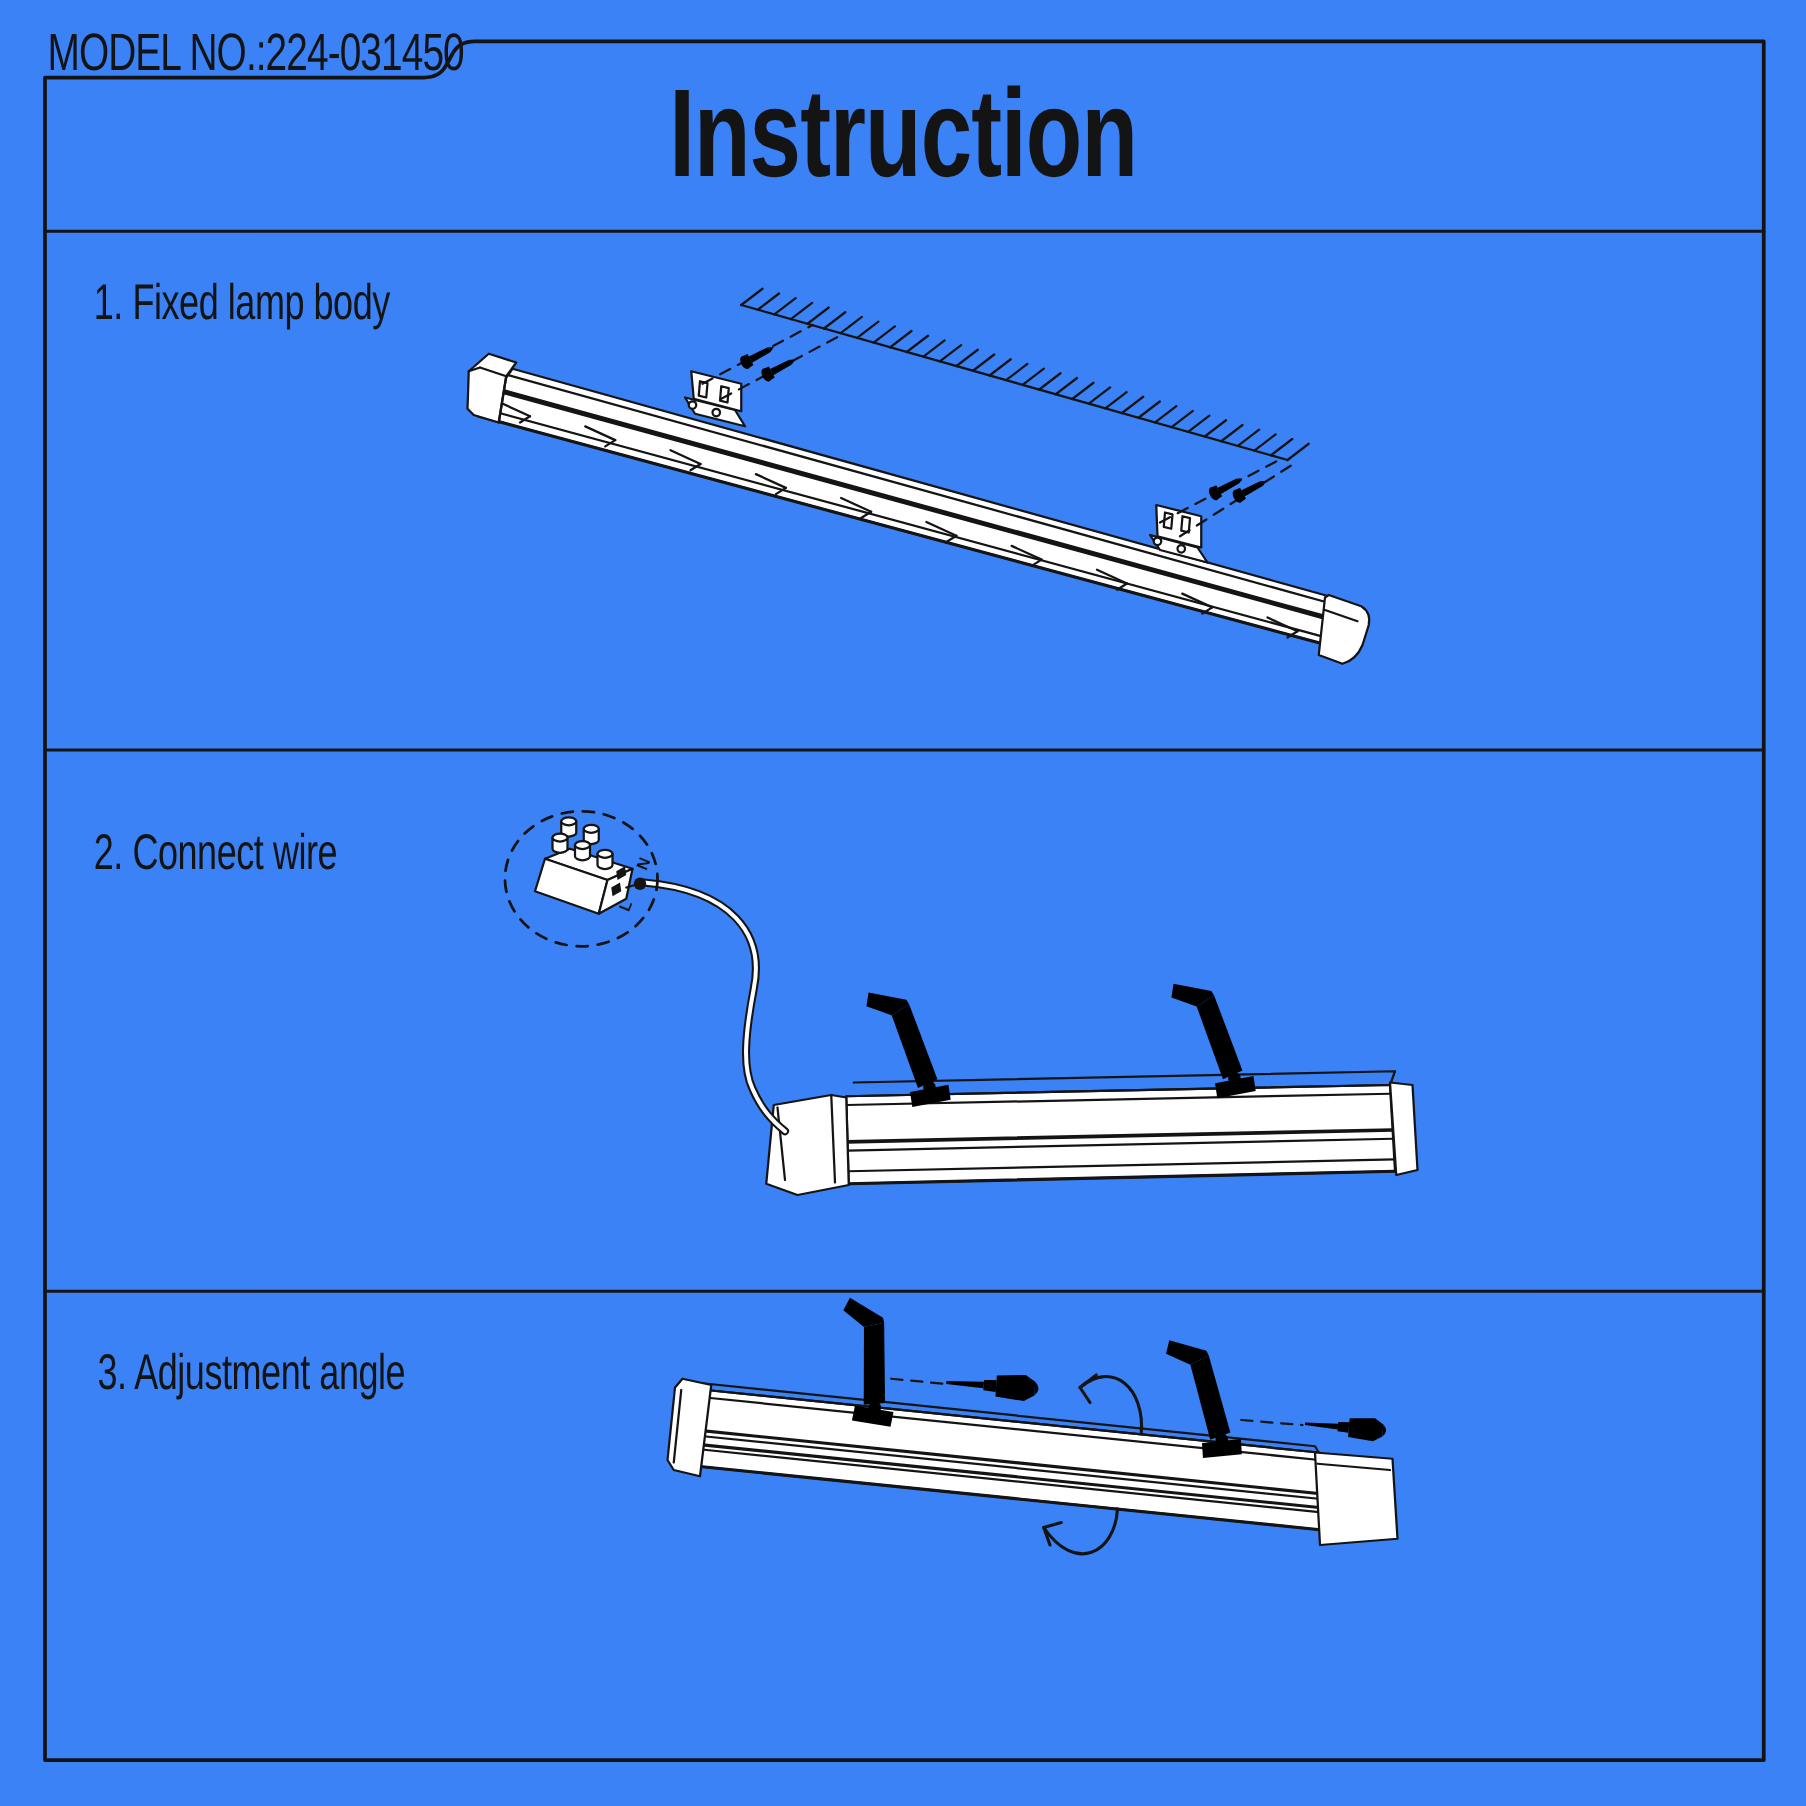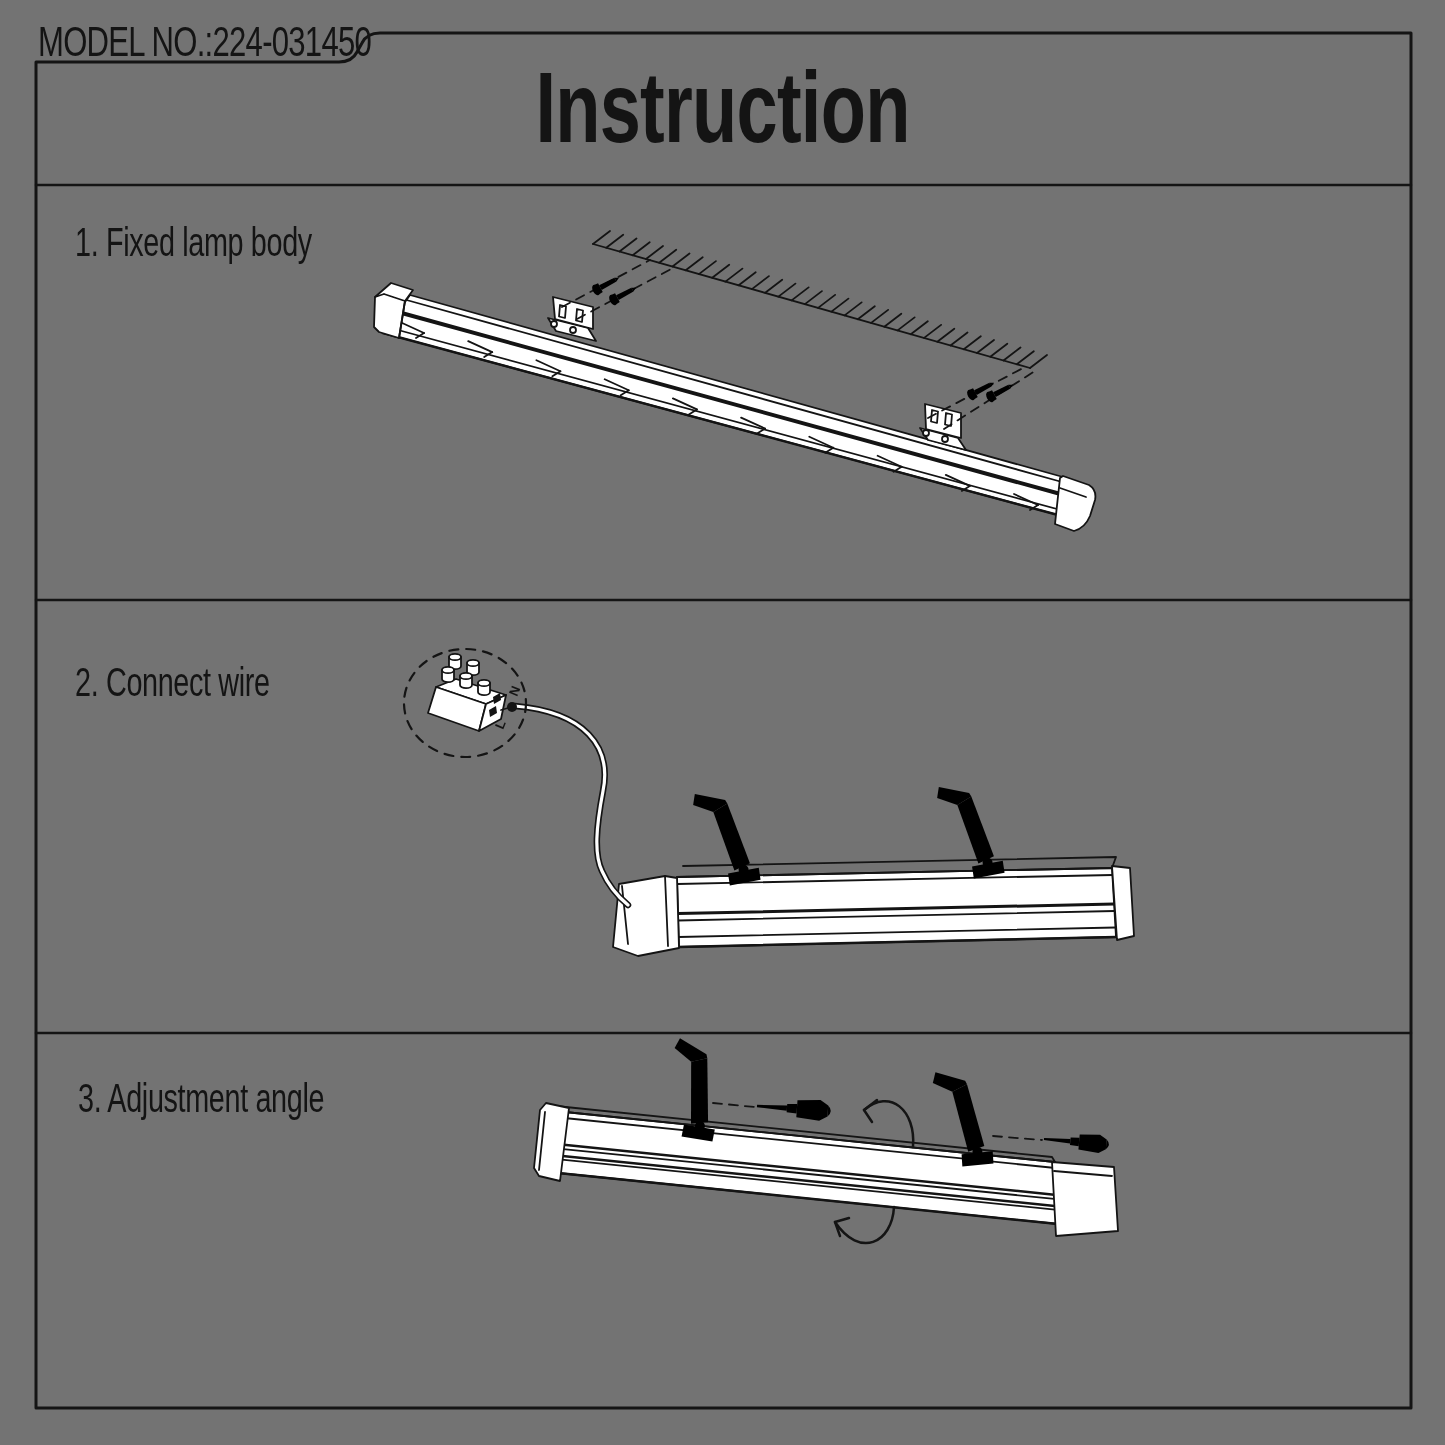--- a/index.html
+++ b/index.html
@@ -1,19 +1,19 @@
 <!DOCTYPE html>
 <html><head>
 <meta charset="utf-8">
 <style>
   html,body{margin:0;padding:0;background:#e8e8e8;}
   .page{
     position:relative;
     width:1445px;height:1445px;
-    background:#737373;
+    background:#3b82f6;
     font-family:"Liberation Sans",sans-serif;
     color:#141414;
     overflow:hidden;
   }
   .model-no{
     position:absolute;left:38px;top:18px;
     font-size:42px;font-weight:400;letter-spacing:-1px;
     transform:scaleX(0.74);transform-origin:left top;
     white-space:nowrap;
   }

